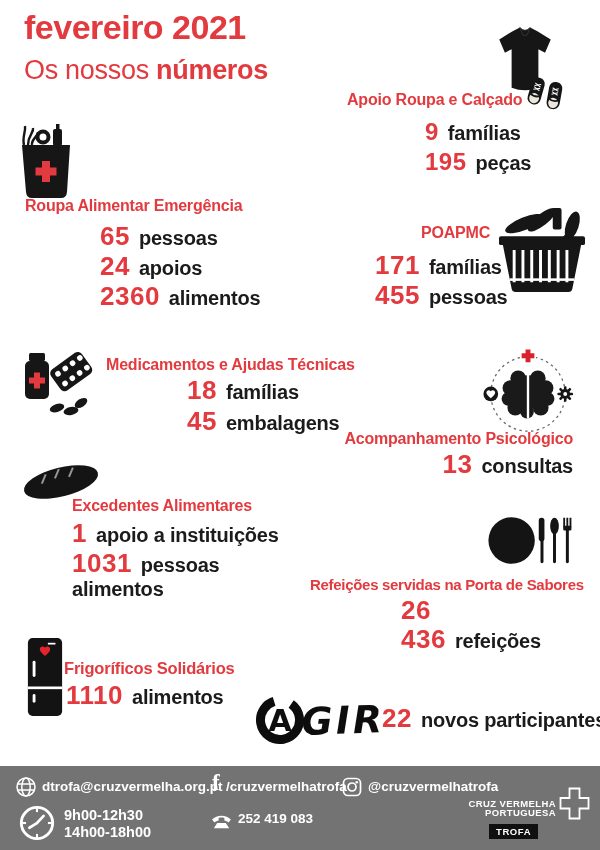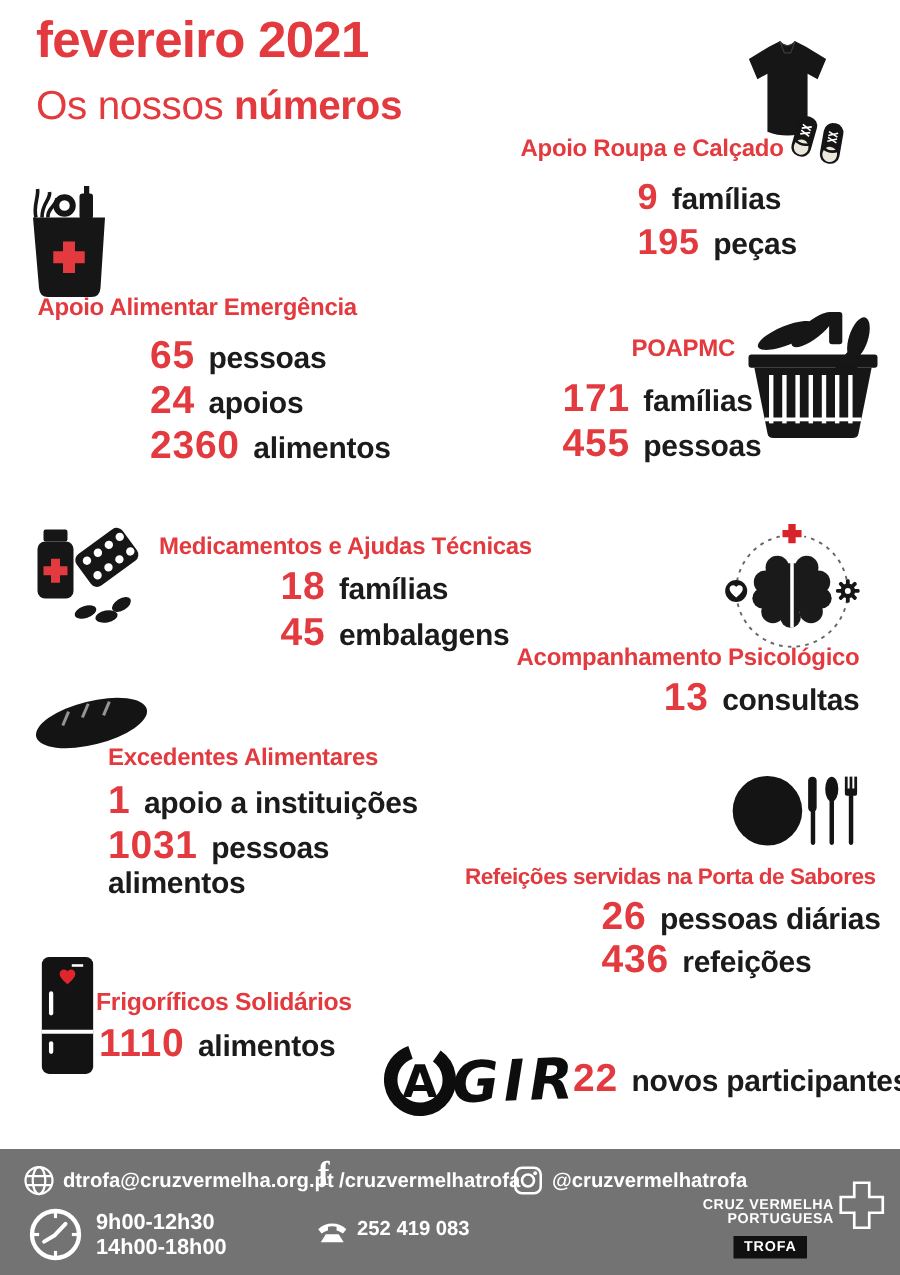--- a/index.html
+++ b/index.html
@@ -93,21 +93,21 @@
             <path d="M13,21 C13,11 19,9 18,4"></path>
             <path d="M17,21 C16,15 23,13 23,8"></path>
         </g>
         <circle cx="28" cy="13" r="5.5" stroke="#161616" stroke-width="4" fill="none"></circle>
         <rect x="38" y="5" width="9" height="17" rx="2" fill="#161616"></rect>
         <rect x="41" y="0" width="3.5" height="6" fill="#161616"></rect>
         <path d="M7,21 H55 L52,68 q-0.5,6 -6,6 H17 q-5.5,0 -6,-6 Z" fill="#161616"></path>
         <path d="M27,37 h8 v6.5 h6.5 v8 h-6.5 v6.5 h-8 v-6.5 h-6.5 v-8 h6.5 z" fill="#e23a3e"></path>
       </svg>
     </div>
-    <div class="h" style="left:25px;top:197px;">Apoio Alimentar Emergência</div>
+    <div class="h" style="left:25px;top:197px;">Roupa Alimentar Emergência</div>
     <div class="stats" style="left:100px;top:221px;">
       <div class="stat">
           <span class="num">65</span>
           <span class="lbl">pessoas</span>
         </div>
       <div class="stat">
           <span class="num">24</span>
           <span class="lbl">apoios</span>
         </div>
       <div class="stat">
@@ -282,21 +282,20 @@
             <rect x="93.2" y="3" width="2.1" height="11"></rect>
           <rect x="86" y="12" width="9.3" height="5.5" rx="1.5"></rect>
           <rect x="89" y="16" width="3.4" height="39" rx="1.6"></rect>
         </g>
       </svg>
     </div>
     <div class="h small" style="left:310px;top:576px;">Refeições servidas na Porta de Sabores</div>
     <div class="stats v29" style="left:401px;top:595px;">
       <div class="stat">
           <span class="num">26</span>
-          <span class="lbl">pessoas diárias</span>
         </div>
       <div class="stat">
           <span class="num">436</span>
           <span class="lbl">refeições</span>
         </div>
     </div>
   </div>
 
   <div>
     <div class="abs" style="left:26px;top:636px;">

